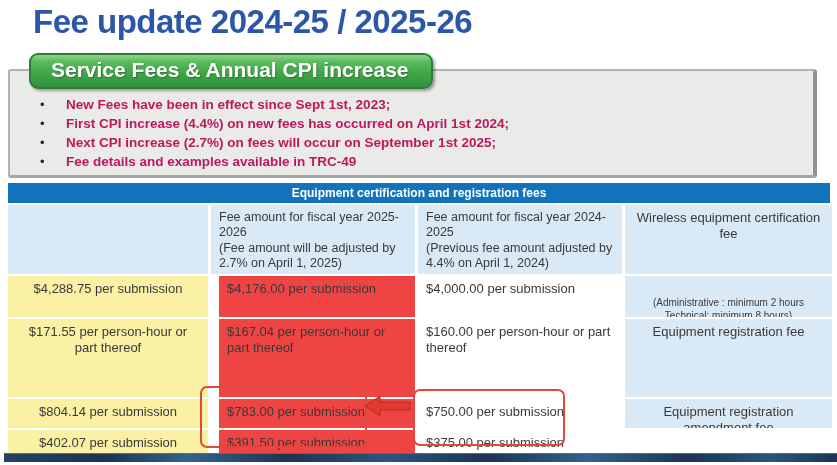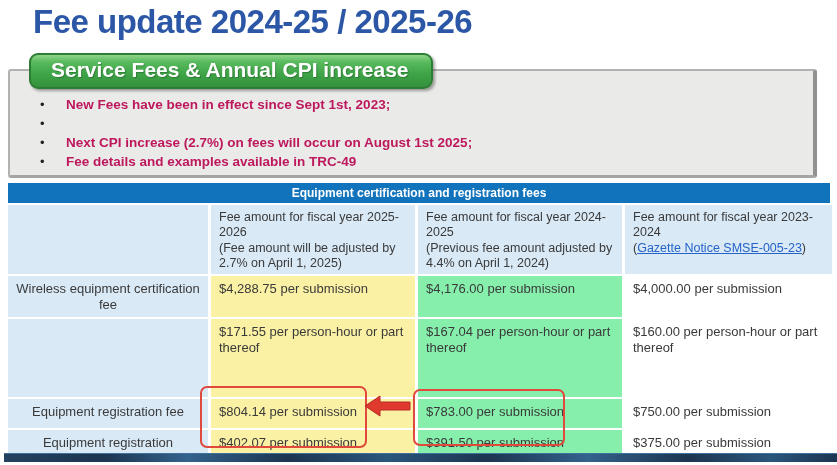--- a/index.html
+++ b/index.html
@@ -28,22 +28,22 @@
 
   
   .feetable { position: absolute; left: 8px; top: 183px; width: 822px; z-index: 2; }
   .caption-band { height: 20px; background: #1173bc; color: #ffffff; font-size: 12px;
     font-weight: bold; text-align: center; line-height: 20px; margin-bottom: 2px; }
   .grid { display: grid; grid-template-columns: 200px 204px 204px 207px;
     grid-template-rows: 69px 41px 78px 29px 32px; gap: 2px 3px; background: #ffffff; }
   .cell { font-size: 13px; color: #3a3a3a; padding: 5px 8px; line-height: 1.22; overflow: hidden; }
   .c-label { background: #d9e9f6; text-align: center; }
   .c-head  { background: #d9e9f6; font-size: 12.5px; }
-  .c-y { background: #faf1a4; }   
-  .c-p { background: #86efac; }   
+  .c-y { background: #faf1a4; text-align: center; }   
+  .c-p { background: #ef4444; margin-left: 8px; }   
   .c-w { background: #ffffff; }
   .head-sub { margin-top: 0px; }
   .gaz-link { color: #2563c9; text-decoration: underline; cursor: pointer; }
   .row-note { margin-top: 15px; font-size: 10px; line-height: 1.3; white-space: pre-line; color: #3a3a3a; }
 
   
   .redbox { position: absolute; border: 2px solid #e04a3c; border-radius: 7px; z-index: 6;
     background: transparent; }
   .redbox-a { left: 200px; top: 386px; width: 167px; height: 62px; }
   .redbox-b { left: 413px; top: 389px; width: 152px; height: 57px; }
@@ -64,24 +64,25 @@
 
   <div class="banner">Service Fees &amp; Annual CPI increase</div>
 
   <div class="graybox">
     <div class="bullet-row">
       <span class="marker">•</span>
       <span class="btext">New Fees have been in effect since Sept 1st, 2023;</span>
     </div>
     <div class="bullet-row">
       <span class="marker">•</span>
+      <span class="btext">First CPI increase (4.4%) on new fees has occurred on April 1st 2024;</span>
     </div>
     <div class="bullet-row">
       <span class="marker">•</span>
-      <span class="btext">Next CPI increase (2.7%) on fees will occur on August 1st 2025;</span>
+      <span class="btext">Next CPI increase (2.7%) on fees will occur on September 1st 2025;</span>
     </div>
     <div class="bullet-row">
       <span class="marker">•</span>
       <span class="btext">Fee details and examples available in TRC-49</span>
     </div>
   </div>
 
   <div class="feetable">
     <div class="caption-band">Equipment certification and registration fees</div>
 
@@ -89,31 +90,29 @@
 
       <div class="cell c-head"></div>
       <div class="cell c-head">
         <div>Fee amount for fiscal year 2025-2026</div>
         <div class="head-sub">(Fee amount will be adjusted by 2.7% on April 1, 2025)</div>
       </div>
       <div class="cell c-head">
         <div>Fee amount for fiscal year 2024-2025</div>
         <div class="head-sub">(Previous fee amount adjusted by 4.4% on April 1, 2024)</div>
       </div>
-      <div class="cell c-head">
-        <div>Fee amount for fiscal year 2023-2024</div>
-        <div class="head-sub"><span>(</span><a class="gaz-link">Gazette Notice SMSE-005-23</a><span>)</span></div>
-      </div>
 
       <div class="cell c-label">Wireless equipment certification fee</div>
       <div class="cell c-y">$4,288.75 per submission</div>
       <div class="cell c-p">$4,176.00 per submission</div>
       <div class="cell c-w">$4,000.00 per submission</div>
 
       <div class="cell c-label">
+        <div class="row-note">(Administrative : minimum 2 hours
+Technical: minimum 8 hours)</div>
       </div>
       <div class="cell c-y">$171.55 per person-hour or part thereof</div>
       <div class="cell c-p">$167.04 per person-hour or part thereof</div>
       <div class="cell c-w">$160.00 per person-hour or part thereof</div>
 
       <div class="cell c-label">Equipment registration fee</div>
       <div class="cell c-y">$804.14 per submission</div>
       <div class="cell c-p">$783.00 per submission</div>
       <div class="cell c-w">$750.00 per submission</div>
 

